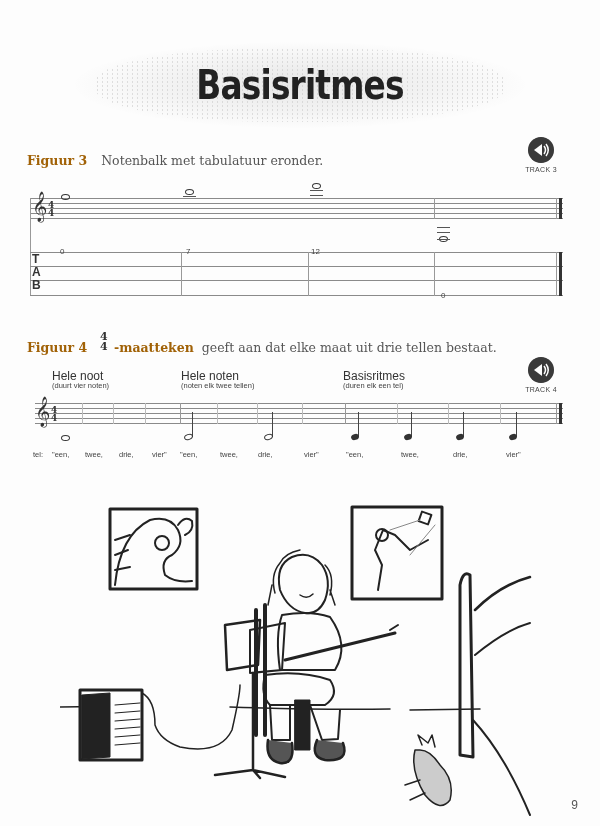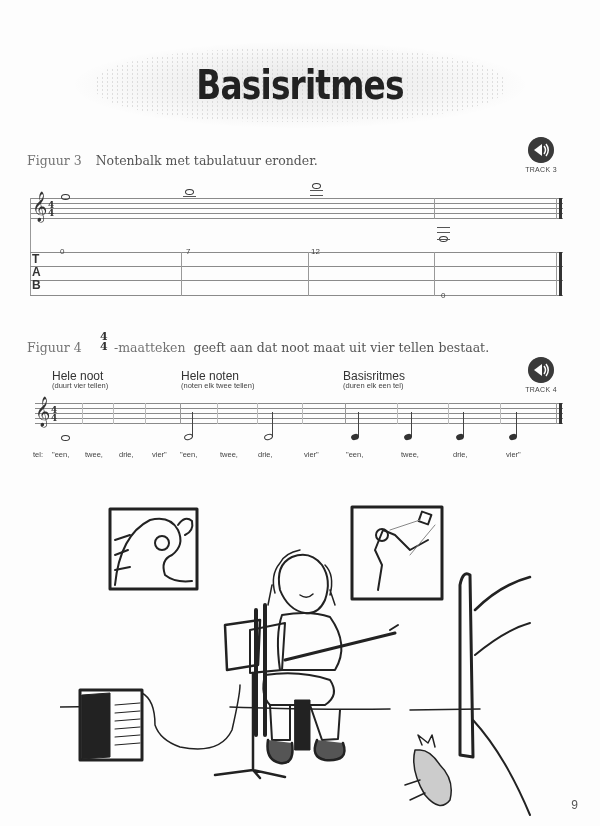--- a/index.html
+++ b/index.html
@@ -13,21 +13,21 @@
       radial-gradient(ellipse at 50% 50%, rgba(190,190,190,0.35) 0%, rgba(210,210,210,0.22) 45%, rgba(255,255,255,0) 72%);
     border-radius: 50%; }
   .title-bg::before { content: ""; position: absolute; inset: 6px 20px;
     background-image: radial-gradient(#c8c8c8 0.8px, transparent 1px);
     background-size: 5px 4px; opacity: .55; border-radius: 45%; }
   .page-title { position: absolute; left: 0; right: 0; top: 20px; text-align: center;
     font-family: "DejaVu Sans", sans-serif; font-weight: bold; font-size: 40px;
     letter-spacing: -1px; color: #222; transform: scaleX(0.82); }
 
   .fig-caption { font-size: 12.5px; color: #444; white-space: nowrap; }
-  .fig-caption b { color: #737373; font-weight: normal; margin-right: 10px; }
+  .fig-caption b { color: #a16207; font-weight: bold; margin-right: 10px; }
   .fig-caption .light { color: #555; font-weight: normal; }
 
   .track { width: 50px; text-align: center; }
   .track-icon { width: 26px; height: 26px; margin: 0 auto; border-radius: 50%; background: #3a3a3a;
     position: relative; }
   .track-label { font-family: "Liberation Sans", sans-serif; font-size: 7px; color: #444; margin-top: 3px; letter-spacing: .3px; }
 
   .line { position: absolute; height: 1px; background: #8a8a8a; }
   .vline { position: absolute; width: 1px; background: #999; }
   .thick { position: absolute; width: 3px; background: #333; }
@@ -122,37 +122,37 @@
 
 <div class="abs fig-caption" style="left:27px; top:340px;">
   <b>Figuur 4</b>
 </div>
 <div class="abs timesig" style="left:100px; top:332px; font-size:11px; line-height:10px;">
   <div>4</div>
     <div>4</div>
 </div>
 <div class="abs fig-caption" style="left:114px; top:340px;">
   <b style="margin-right:4px;">-maatteken</b>
-  <span class="light">geeft aan dat noot maat uit vier tellen bestaat.</span>
+  <span class="light">geeft aan dat elke maat uit drie tellen bestaat.</span>
 </div>
 
 <div class="abs track" style="left:516px; top:357px;">
   <div class="track-icon">
     <svg width="26" height="26" viewBox="0 0 26 26">
       <circle cx="13" cy="13" r="12.5" fill="#3a3a3a"></circle>
       <polygon points="6,13 14,7 14,19" fill="#fdfdfd"></polygon>
       <path d="M16 9 Q19 13 16 17" stroke="#fdfdfd" stroke-width="1.5" fill="none"></path>
       <path d="M18 7 Q22.5 13 18 19" stroke="#fdfdfd" stroke-width="1.5" fill="none"></path>
     </svg>
   </div>
   <div class="track-label">TRACK 4</div>
 </div>
 
 <div class="note-label" style="left:52px; top:369px;">Hele noot</div>
-<div class="note-sub" style="left:52px; top:381px;">(duurt vier tellen)</div>
+<div class="note-sub" style="left:52px; top:381px;">(duurt vier noten)</div>
 <div class="note-label" style="left:181px; top:369px;">Hele noten</div>
 <div class="note-sub" style="left:181px; top:381px;">(noten elk twee tellen)</div>
 <div class="note-label" style="left:343px; top:369px;">Basisritmes</div>
 <div class="note-sub" style="left:343px; top:381px;">(duren elk een tel)</div>
 
 <div>
   <div class="line" style="left:35px; width:528px; top:403px;"></div>
   <div class="line" style="left:35px; width:528px; top:408px;"></div>
   <div class="line" style="left:35px; width:528px; top:413px;"></div>
   <div class="line" style="left:35px; width:528px; top:418px;"></div>

